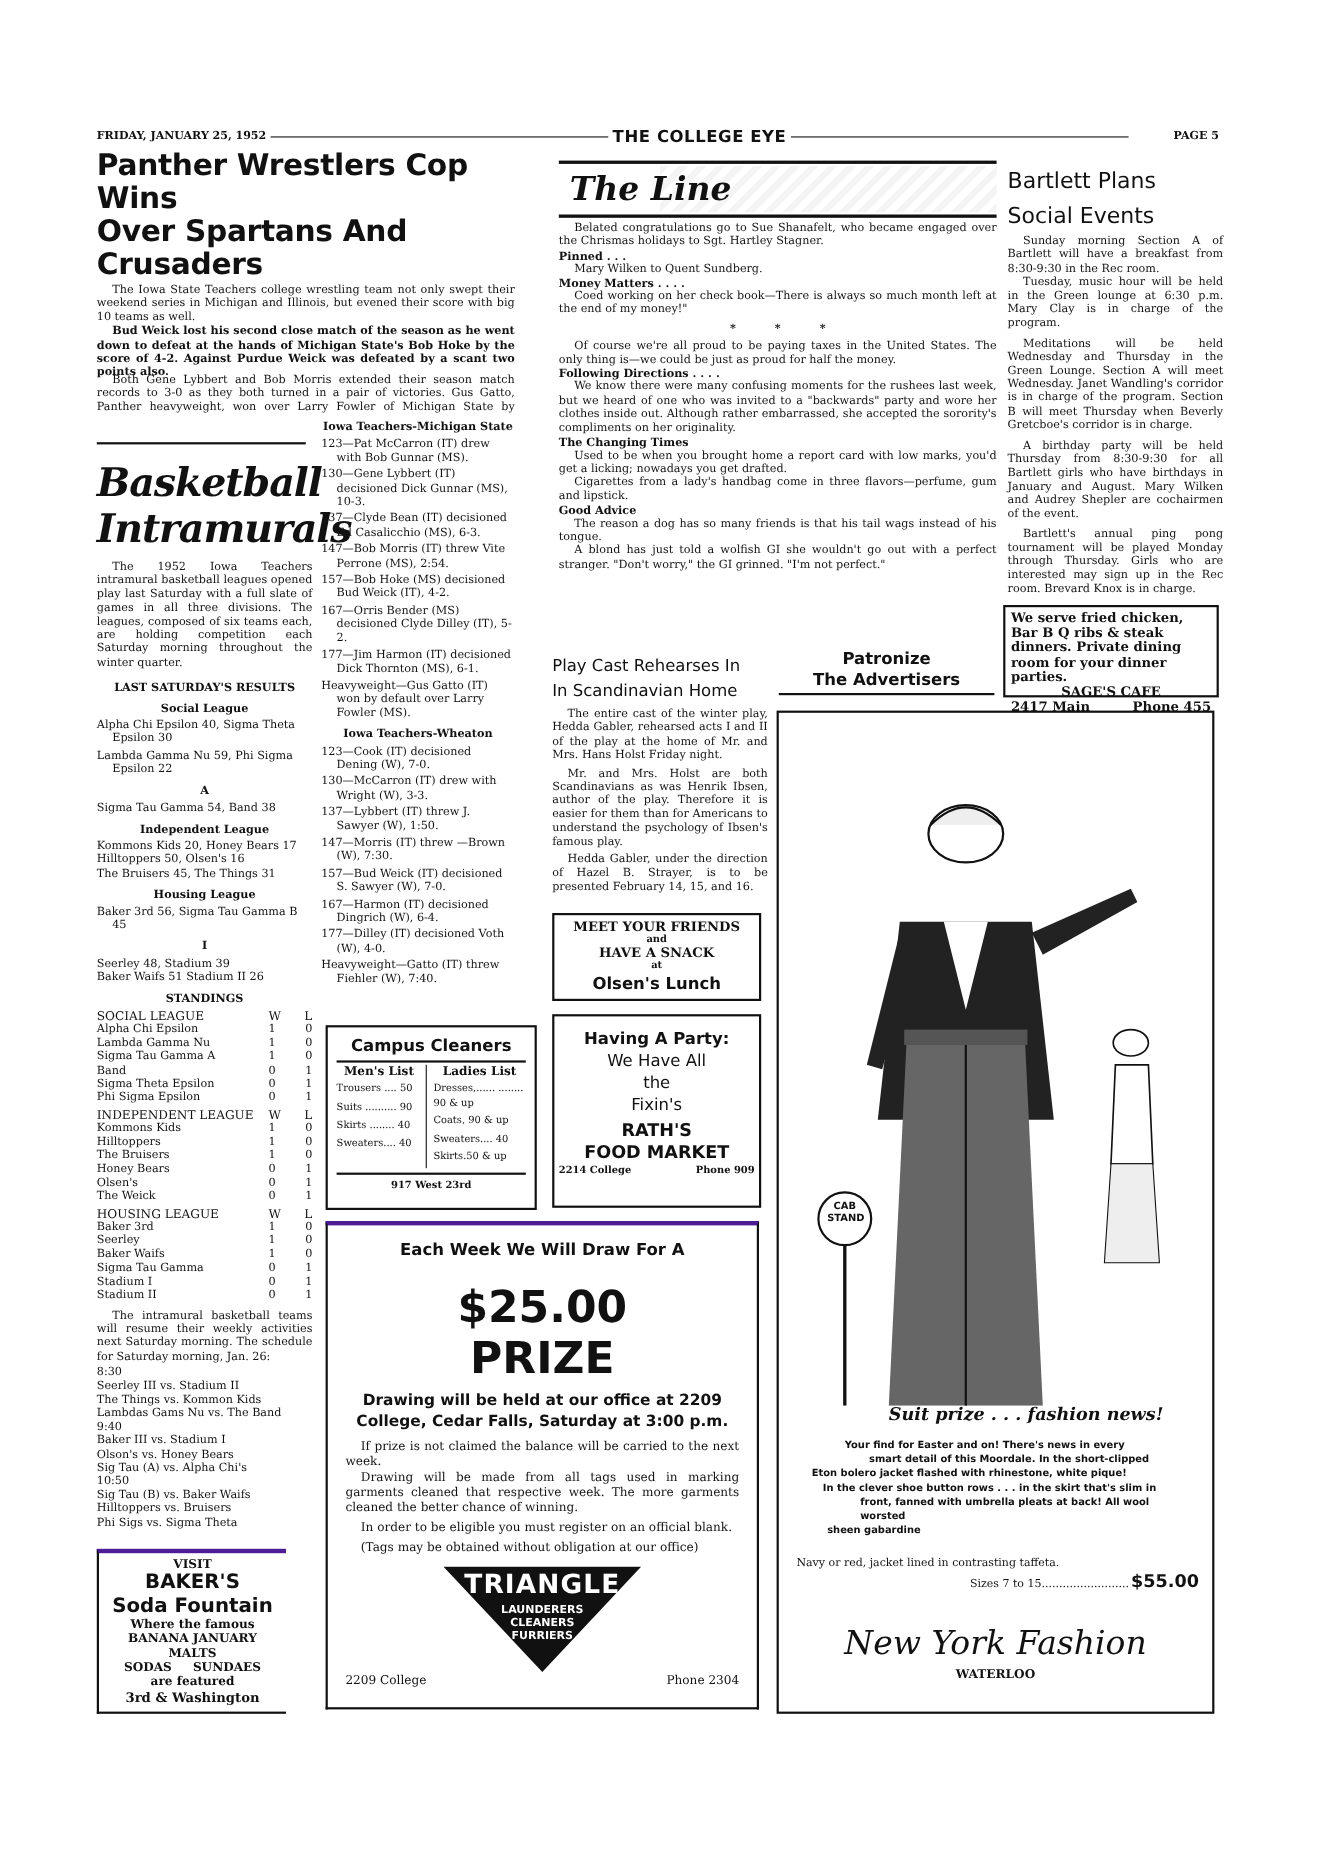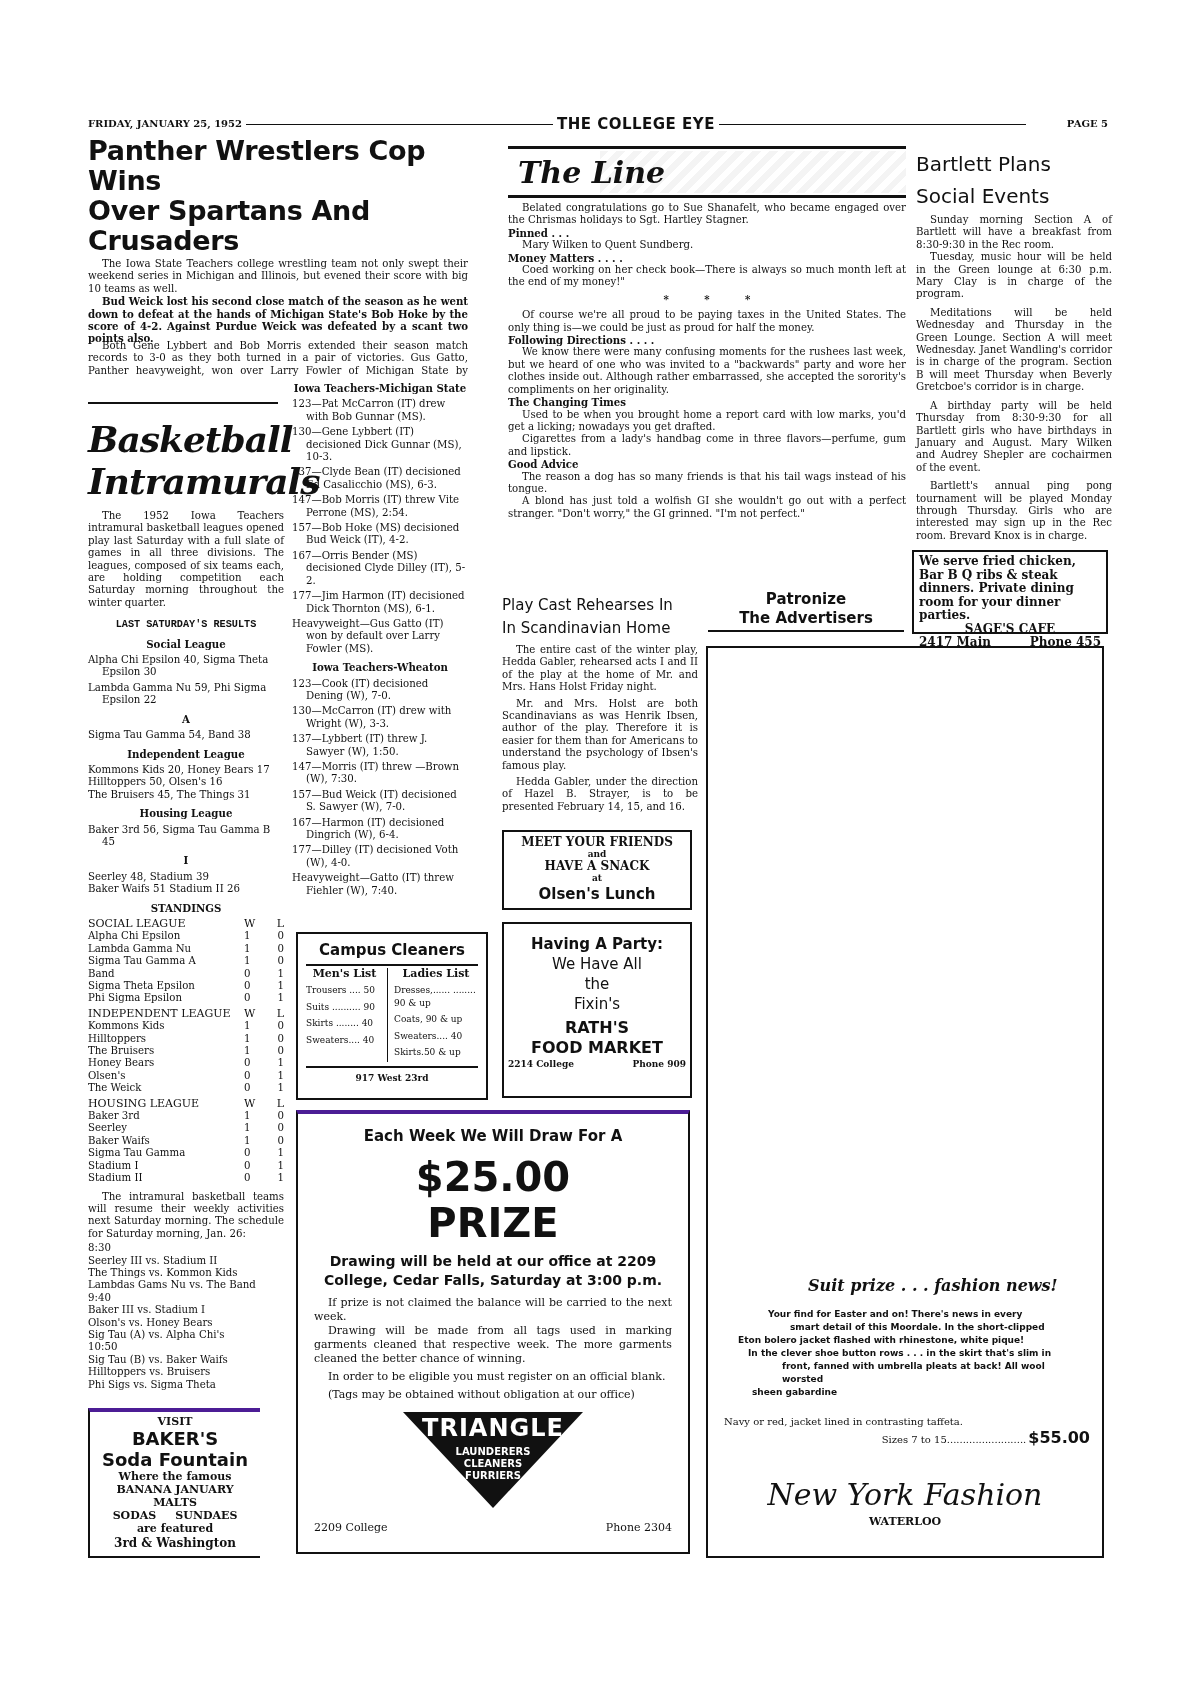--- a/index.html
+++ b/index.html
@@ -71,21 +71,21 @@
   <div class="hang">Heavyweight—Gatto (IT) threw Fiehler (W), 7:40.</div>
 </div>
 
 <div class="abs serif" style="left:88px;top:402px;width:196px;">
   <div class="rule-h" style="width:190px;margin-bottom:14px;"></div>
   <div class="script">
     <span>Basketball</span><br>
     <span>Intramurals</span>
   </div>
   <p style="margin-top:8px;">The 1952 Iowa Teachers intramural basketball leagues opened play last Saturday with a full slate of games in all three divisions. The leagues, composed of six teams each, are holding competition each Saturday morning throughout the winter quarter.</p>
-  <div class="subhead" style="margin-top:10px;font-family:Liberation Mono, monospace;">LAST SATURDAY'S RESULTS</div>
+  <div class="subhead" style="margin-top:10px;">LAST SATURDAY'S RESULTS</div>
   <div class="subhead">Social League</div>
   <div class="hang">Alpha Chi Epsilon 40, Sigma Theta Epsilon 30</div>
   <div class="hang">Lambda Gamma Nu 59, Phi Sigma Epsilon 22</div>
   <div class="subhead">A</div>
   <div class="hang">Sigma Tau Gamma 54, Band 38</div>
   <div class="subhead">Independent League</div>
   <div class="hang" style="margin-bottom:0">Kommons Kids 20, Honey Bears 17</div>
   <div class="hang" style="margin-bottom:0">Hilltoppers 50, Olsen's 16</div>
   <div class="hang">The Bruisers 45, The Things 31</div>
   <div class="subhead">Housing League</div>
@@ -375,21 +375,21 @@
   <div class="sans bold" style="font-size:16px;line-height:20px;margin-top:4px;">RATH'S</div>
   <div class="sans bold" style="font-size:16px;line-height:20px;">FOOD MARKET</div>
   <div class="serif bold" style="display:flex;justify-content:space-between;font-size:9px;padding:0 4px;">
     <span>2214 College</span>
     <span>Phone 909</span>
   </div>
 </div>
 
 <div class="abs box box-thick-top" style="left:296px;top:1110px;width:394px;height:444px;padding:12px 16px 0;">
   <div class="sans bold center" style="font-size:15px;line-height:20px;">Each Week We Will Draw For A</div>
-  <div class="sans bold center" style="font-size:40px;line-height:46px;margin-top:8px;">$25.00</div>
+  <div class="sans bold center" style="font-size:40px;line-height:46px;margin-top:20px;">$25.00</div>
   <div class="sans bold center" style="font-size:40px;line-height:46px;">PRIZE</div>
   <div class="sans bold center" style="font-size:14px;line-height:19px;margin-top:6px;">Drawing will be held at our office at 2209 College, Cedar Falls, Saturday at 3:00 p.m.</div>
   <div class="serif" style="font-size:11px;line-height:14px;margin-top:6px;">
     <p style="margin-top:4px;">If prize is not claimed the balance will be carried to the next week.</p>
     <p>Drawing will be made from all tags used in marking garments cleaned that respective week. The more garments cleaned the better chance of winning.</p>
     <p style="margin-top:4px;">In order to be eligible you must register on an official blank.</p>
     <p style="margin-top:4px;">(Tags may be obtained without obligation at our office)</p>
   </div>
   <div style="position:relative;width:180px;height:96px;margin:10px auto 0;">
     <svg width="180" height="96" viewBox="0 0 180 96">
@@ -402,20 +402,39 @@
       <div>FURRIERS</div>
     </div>
   </div>
   <div class="serif" style="position:absolute;bottom:18px;left:16px;right:16px;display:flex;justify-content:space-between;font-size:11px;gap:42px;">
     <span>2209 College</span>
     <span>Phone 2304</span>
   </div>
 </div>
 
 <div class="abs box" style="left:706px;top:646px;width:398px;height:912px;border-width:2px;">
+  <div style="position:absolute;left:20px;top:40px;width:330px;height:590px;">
+    <svg width="330" height="590" viewBox="0 0 330 590">
+      <ellipse cx="150" cy="70" rx="34" ry="26" fill="#fff" stroke="#111" stroke-width="2"></ellipse>
+      <path d="M118 62 Q150 30 182 62" fill="#eee" stroke="#111" stroke-width="2"></path>
+      <path d="M90 150 L210 150 L230 330 L70 330 Z" fill="#222"></path>
+      <path d="M130 150 L150 230 L170 150 Z" fill="#fff"></path>
+      <path d="M210 160 L300 120 L306 132 L220 180 Z" fill="#222"></path>
+      <path d="M90 160 L60 280 L74 284 L100 190 Z" fill="#222"></path>
+      <rect x="94" y="248" width="112" height="14" fill="#555"></rect>
+      <path d="M96 262 L204 262 L220 590 L80 590 Z" fill="#666"></path>
+      <line x1="150" y1="262" x2="150" y2="590" stroke="#111" stroke-width="2"></line>
+      <circle cx="40" cy="420" r="24" fill="#fff" stroke="#111" stroke-width="2"></circle>
+      <line x1="40" y1="444" x2="40" y2="590" stroke="#111" stroke-width="3"></line>
+      <ellipse cx="300" cy="260" rx="16" ry="12" fill="#fff" stroke="#111" stroke-width="1.5"></ellipse>
+      <path d="M286 280 L316 280 L320 370 L282 370 Z" fill="#fff" stroke="#111" stroke-width="1.5"></path>
+      <path d="M282 370 L320 370 L326 460 L276 460 Z" fill="#eee" stroke="#111" stroke-width="1"></path>
+    </svg>
+    <div class="sans bold" style="position:absolute;left:24px;top:404px;font-size:9px;line-height:11px;text-align:center;width:32px;">CAB STAND</div>
+  </div>
   <div class="serif" style="position:absolute;left:100px;top:632px;font-style:italic;font-weight:bold;font-size:16px;">Suit prize . . . fashion news!</div>
   <div class="sans bold" style="position:absolute;left:30px;top:660px;width:340px;font-size:9px;line-height:13px;">
     <div style="padding-left:30px;">Your find for Easter and on! There's news in every</div>
     <div style="padding-left:52px;">smart detail of this Moordale. In the short-clipped</div>
     <div style="padding-left:0;">Eton bolero jacket flashed with rhinestone, white pique!</div>
     <div style="padding-left:10px;">In the clever shoe button rows . . . in the skirt that's slim in</div>
     <div style="padding-left:44px;">front, fanned with umbrella pleats at back! All wool worsted</div>
     <div style="padding-left:14px;">sheen gabardine</div>
   </div>
   <div class="serif" style="position:absolute;left:16px;top:768px;font-size:10px;">Navy or red, jacket lined in contrasting taffeta.</div>

